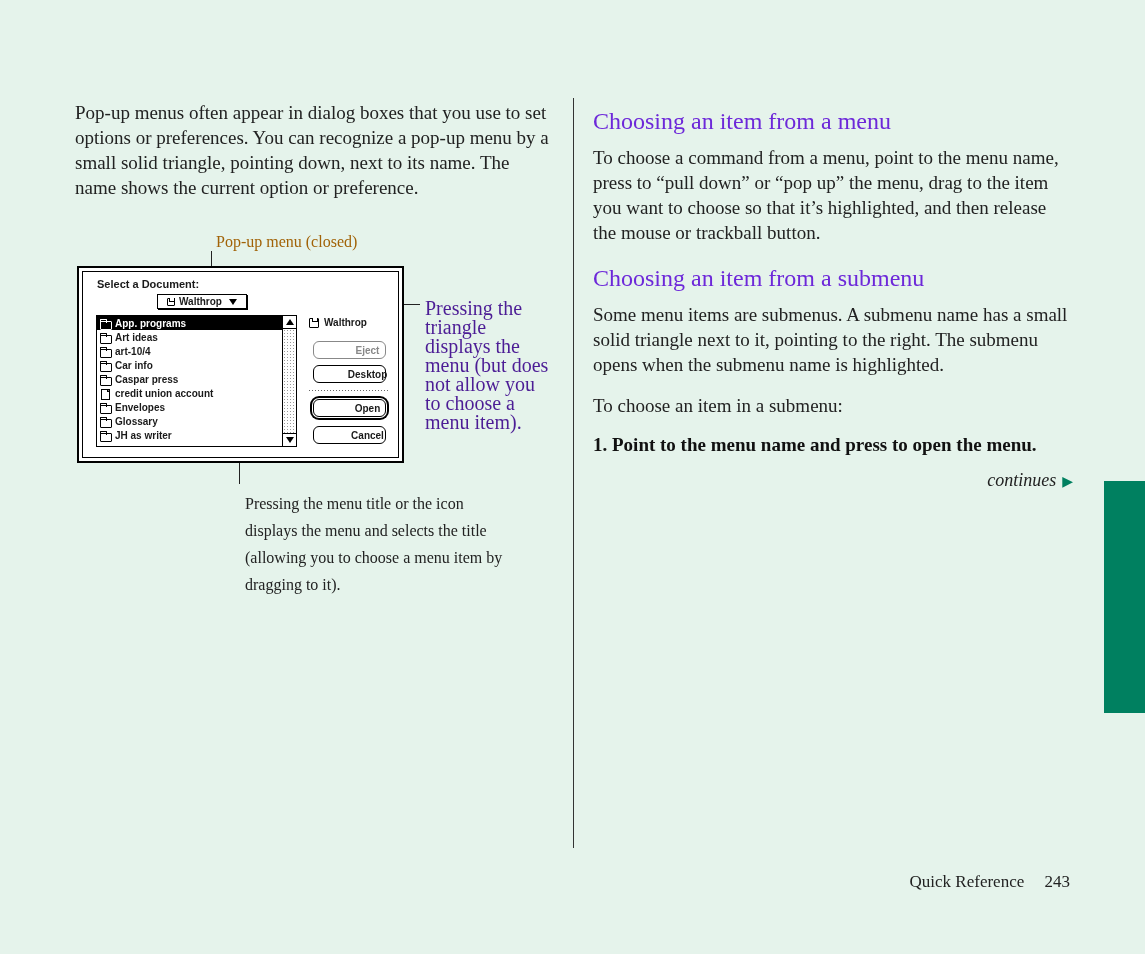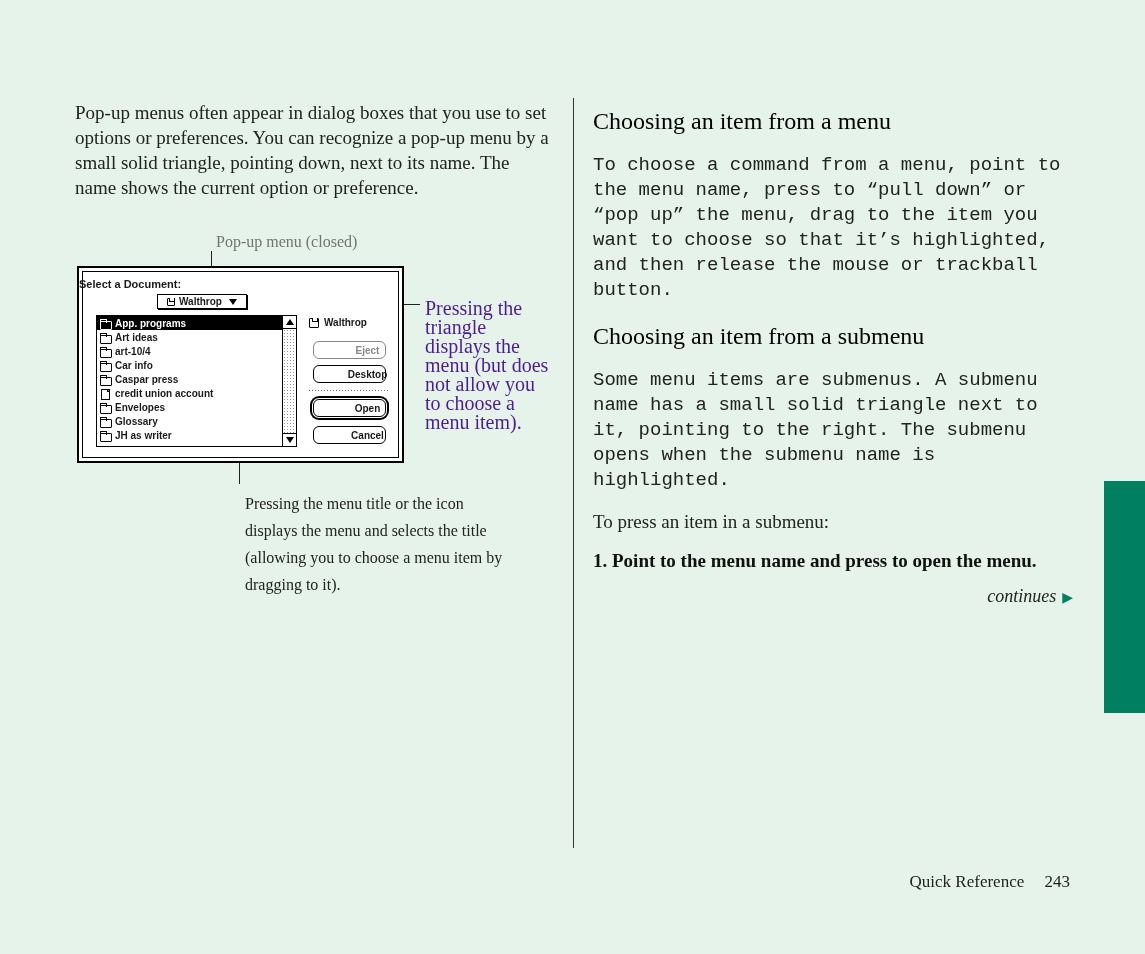--- a/index.html
+++ b/index.html
@@ -42,28 +42,27 @@
       background-color: #333;
     }
     .body-text {
       font-size: 19px;
       line-height: 25px;
       margin-bottom: 16px;
       color: #222;
     }
     .heading {
       font-size: 24px;
-      color: #000000;
+      color: #6d28d9;
       margin-bottom: 10px;
       margin-top: 8px;
       font-weight: normal;
     }
     .heading + .body-text {
-      margin-top: 18px;
-      font-family: Liberation Mono, monospace;
+      margin-top: 2px;
     }
     .step {
       font-size: 19px;
       font-weight: bold;
       color: #111;
       margin-top: 4px;
     }
     .continues-wrap {
       text-align: right;
       margin-top: 14px;
@@ -100,21 +99,21 @@
     .diagram {
       position: relative;
       height: 340px;
       margin-top: 40px;
     }
     .callout-top {
       position: absolute;
       left: 141px;
       top: -8px;
       font-size: 16px;
-      color: #737373;
+      color: #a16207;
       line-height: 19px;
     }
     .callout-right {
       position: absolute;
       left: 350px;
       top: 59px;
       width: 130px;
       font-size: 20px;
       line-height: 19px;
       color: #4c1d95;
@@ -144,21 +143,21 @@
     }
     .dialog::before{
       content:"";
       position:absolute;
       inset:3px;
       border:1px solid #000;
       pointer-events:none;
     }
     .dlg-title {
       position:absolute;
-      left: 0;
+      left: 18px;
       top: 10px;
       font-family: "Helvetica Neue", Arial, sans-serif;
       font-size: 11px;
       font-weight: bold;
     }
     .popup-closed {
       position: absolute;
       left: 78px;
       top: 26px;
       width: 90px;
@@ -368,21 +367,21 @@
       </div>
     </div>
   </div>
 
   <div class="right-col">
     <h2 class="heading">Choosing an item from a menu</h2>
     <p class="body-text">To choose a command from a menu, point to the menu name, press to “pull down” or “pop up” the menu, drag to the item you want to choose so that it’s highlighted, and then release the mouse or trackball button.</p>
 
     <h2 class="heading" style="margin-top:20px">Choosing an item from a submenu</h2>
     <p class="body-text">Some menu items are submenus. A submenu name has a small solid triangle next to it, pointing to the right. The submenu opens when the submenu name is highlighted.</p>
-    <p class="body-text">To press an item in a submenu:</p>
+    <p class="body-text">To choose an item in a submenu:</p>
     <p class="step">1.  Point to the menu name and press to open the menu.</p>
 
     <div class="continues-wrap">
       <span>continues</span><span class="tri">▶</span>
     </div>
   </div>
 
   <div class="side-tab"></div>
 
   <div class="footer">

